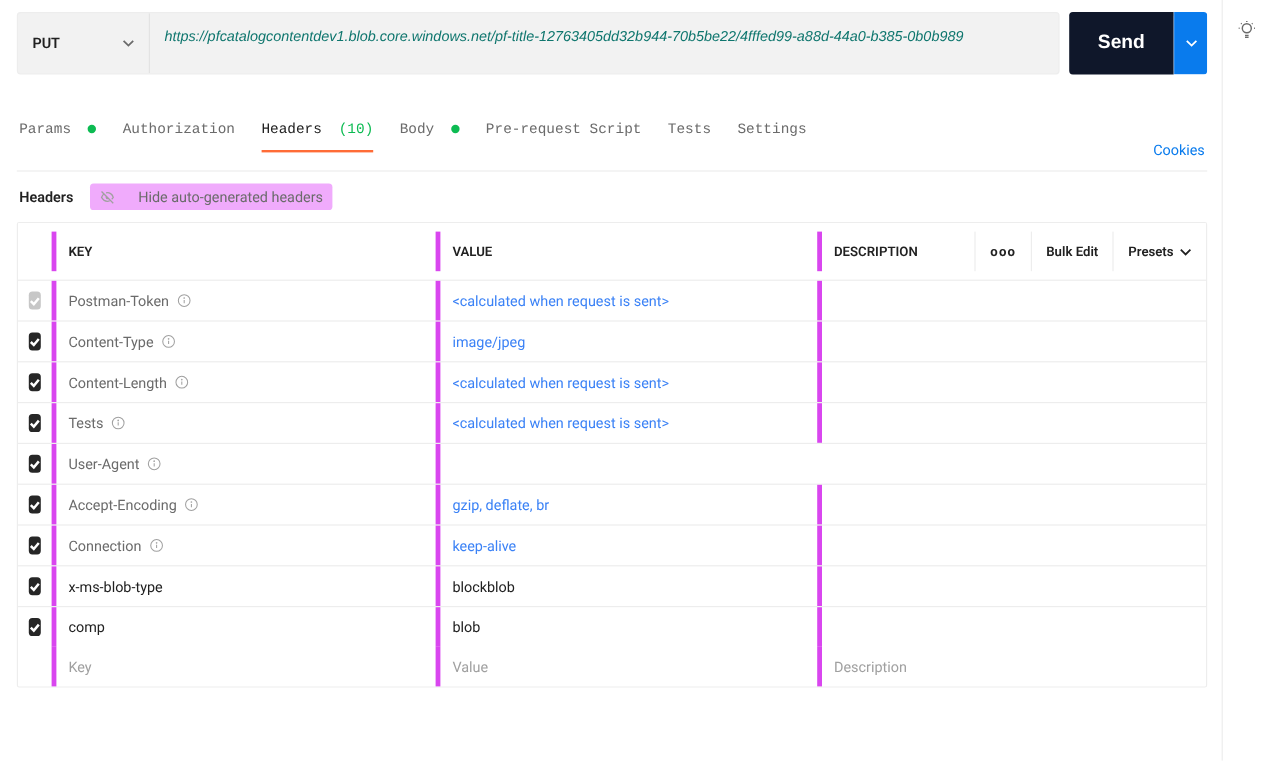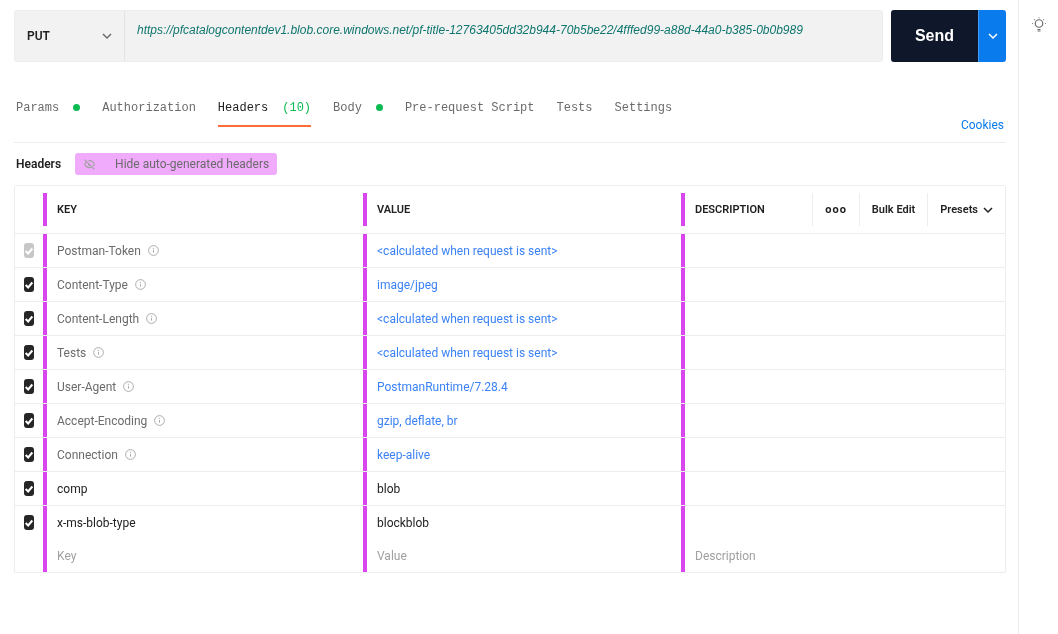--- a/index.html
+++ b/index.html
@@ -240,23 +240,20 @@
               </div>
             </div>
             <div class="key-cell auto">
               <span>User-Agent</span>
               <svg class="info-icon" viewBox="0 0 24 24" stroke-width="1.6">
                 <circle cx="12" cy="12" r="9"></circle>
                 <line x1="12" y1="11" x2="12" y2="16"></line>
                 <circle cx="12" cy="8" r="0.5" fill="#a0a0a0"></circle>
               </svg>
             </div>
-            <div class="val-cell auto">
-              <span>PostmanRuntime/7.28.4</span>
-            </div>
             <div></div>
           </div>
           <div class="row">
             <div class="chk">
               <div class="chk-box on">
                 <svg viewBox="0 0 12 12">
                   <polyline points="2,6 5,9 10,3"></polyline>
                 </svg>
               </div>
             </div>
@@ -284,52 +281,52 @@
             <div class="key-cell auto">
               <span>Connection</span>
               <svg class="info-icon" viewBox="0 0 24 24" stroke-width="1.6">
                 <circle cx="12" cy="12" r="9"></circle>
                 <line x1="12" y1="11" x2="12" y2="16"></line>
                 <circle cx="12" cy="8" r="0.5" fill="#a0a0a0"></circle>
               </svg>
             </div>
             <div class="val-cell auto">
               <span>keep-alive</span>
+            </div>
+            <div></div>
+          </div>
+          <div class="row">
+            <div class="chk">
+              <div class="chk-box on">
+                <svg viewBox="0 0 12 12">
+                  <polyline points="2,6 5,9 10,3"></polyline>
+                </svg>
+              </div>
+            </div>
+            <div class="key-cell">
+              <span>x-ms-blob-type</span>
+            </div>
+            <div class="val-cell">
+              <span>blockblob</span>
             </div>
             <div></div>
           </div>
           <div class="row">
             <div class="chk">
               <div class="chk-box on">
                 <svg viewBox="0 0 12 12">
                   <polyline points="2,6 5,9 10,3"></polyline>
                 </svg>
               </div>
             </div>
             <div class="key-cell">
               <span>comp</span>
             </div>
             <div class="val-cell">
               <span>blob</span>
-            </div>
-            <div></div>
-          </div>
-          <div class="row">
-            <div class="chk">
-              <div class="chk-box on">
-                <svg viewBox="0 0 12 12">
-                  <polyline points="2,6 5,9 10,3"></polyline>
-                </svg>
-              </div>
-            </div>
-            <div class="key-cell">
-              <span>x-ms-blob-type</span>
-            </div>
-            <div class="val-cell">
-              <span>blockblob</span>
             </div>
             <div></div>
           </div>
         </div>
       <div class="row">
         <div class="chk"></div>
         <div>
             <span class="placeholder">Key</span>
           </div>
         <div>

